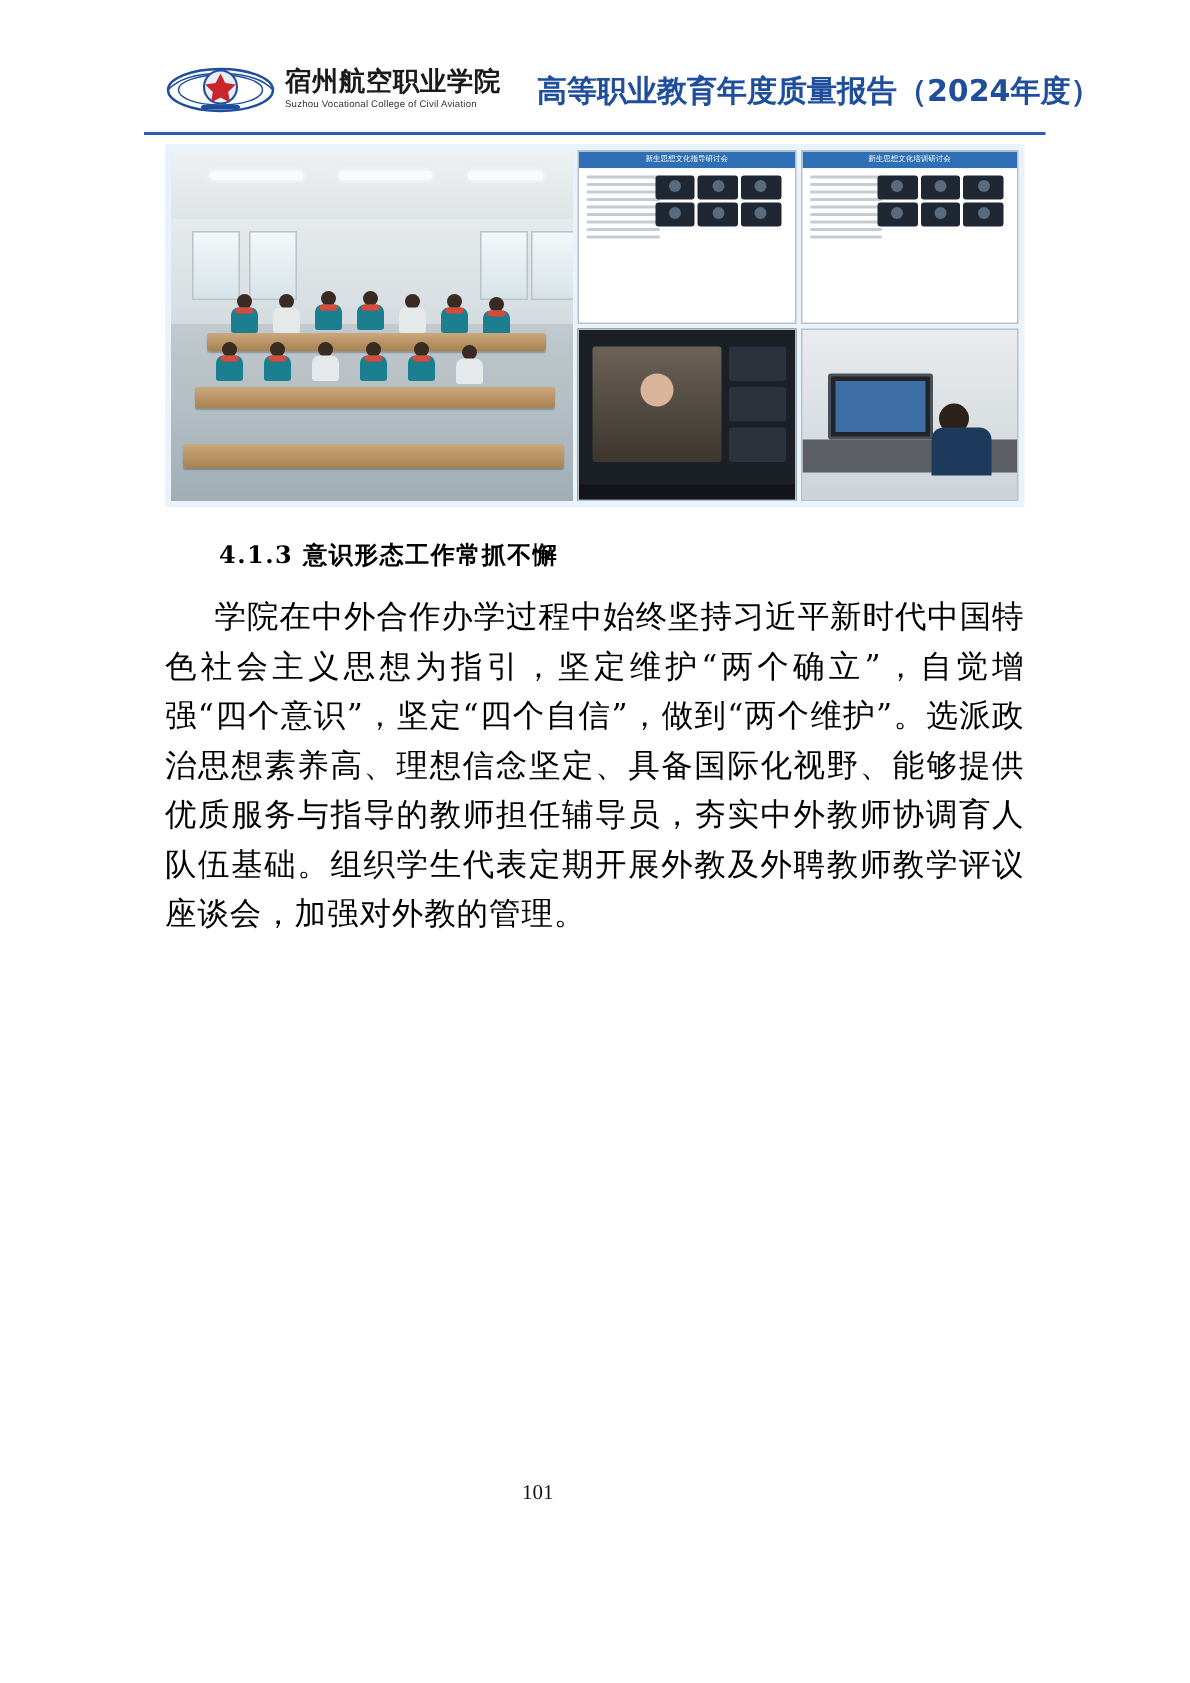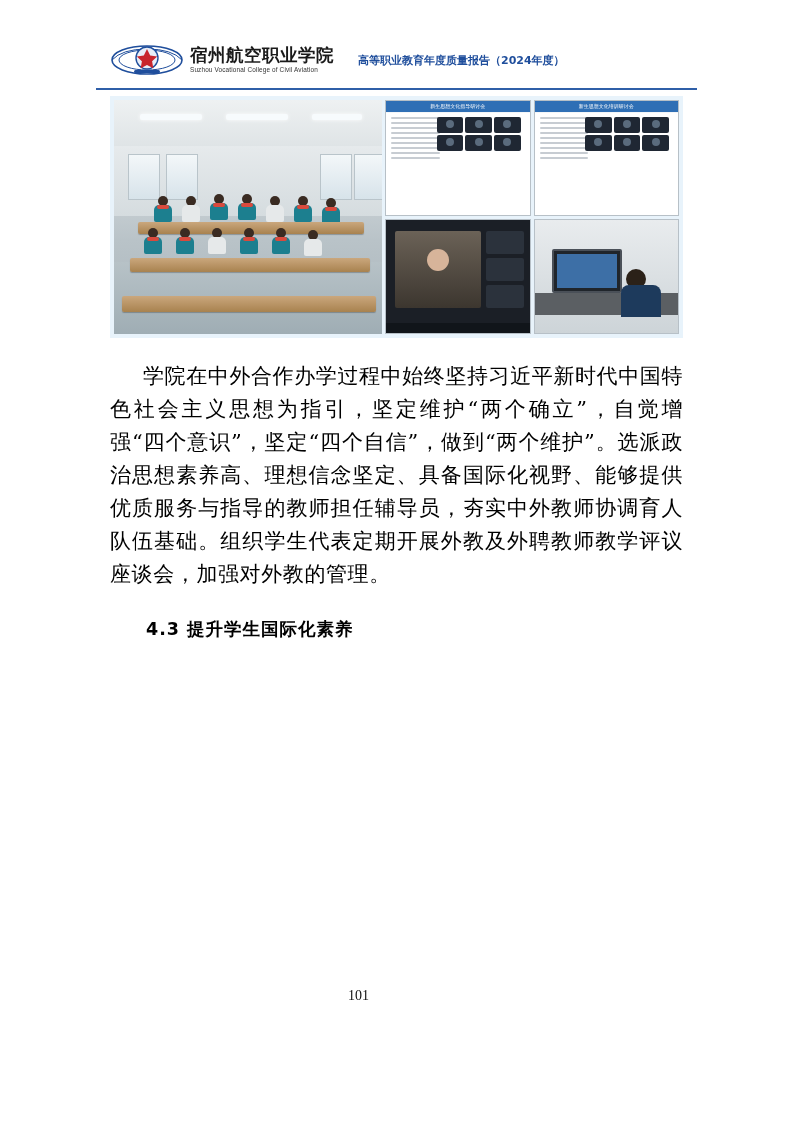--- a/index.html
+++ b/index.html
@@ -64,21 +64,21 @@
   .logo-en {
     font-family: "Liberation Sans", sans-serif;
     font-size: 6.4px;
     color: #333333;
     letter-spacing: 0.15px;
     white-space: nowrap;
     margin-top: 2px;
   }
   .header-title {
     font-family: "DejaVu Sans", "Liberation Sans", sans-serif;
-    font-size: 11px;
+    font-size: 20px;
     font-weight: bold;
     color: #1f4e9c;
     margin-left: 24px;
     white-space: nowrap;
   }
 
   .header-rule {
     position: absolute;
     top: 88px;
     left: 96px;
@@ -458,20 +458,20 @@
             <div class="person-head"></div>
             <div class="person-body"></div>
           </div>
         </div>
       </div>
 
     </div>
   </div>
 
   <div class="content">
+    <h3 class="heading">4.1.3  意识形态工作常抓不懈</h3>
     <p class="para">学院在中外合作办学过程中始终坚持习近平新时代中国特色社会主义思想为指引，坚定维护“两个确立”，自觉增强“四个意识”，坚定“四个自信”，做到“两个维护”。选派政治思想素养高、理想信念坚定、具备国际化视野、能够提供优质服务与指导的教师担任辅导员，夯实中外教师协调育人队伍基础。组织学生代表定期开展外教及外聘教师教学评议座谈会，加强对外教的管理。</p>
 
 
-    <h2 class="heading-main">4.3  提升学生国际化素养</h2>
   </div>
 
   <div class="page-number">101</div>
 </div>
 
 </body></html>

